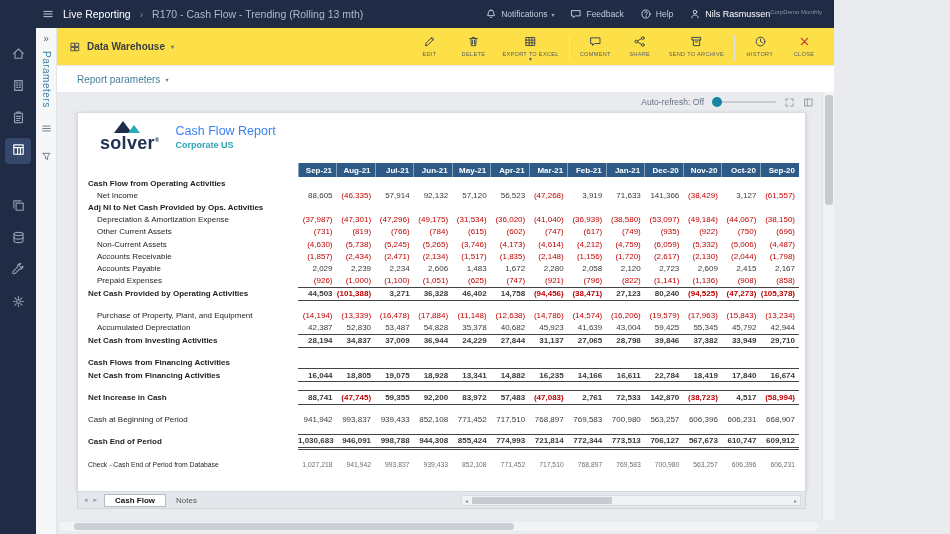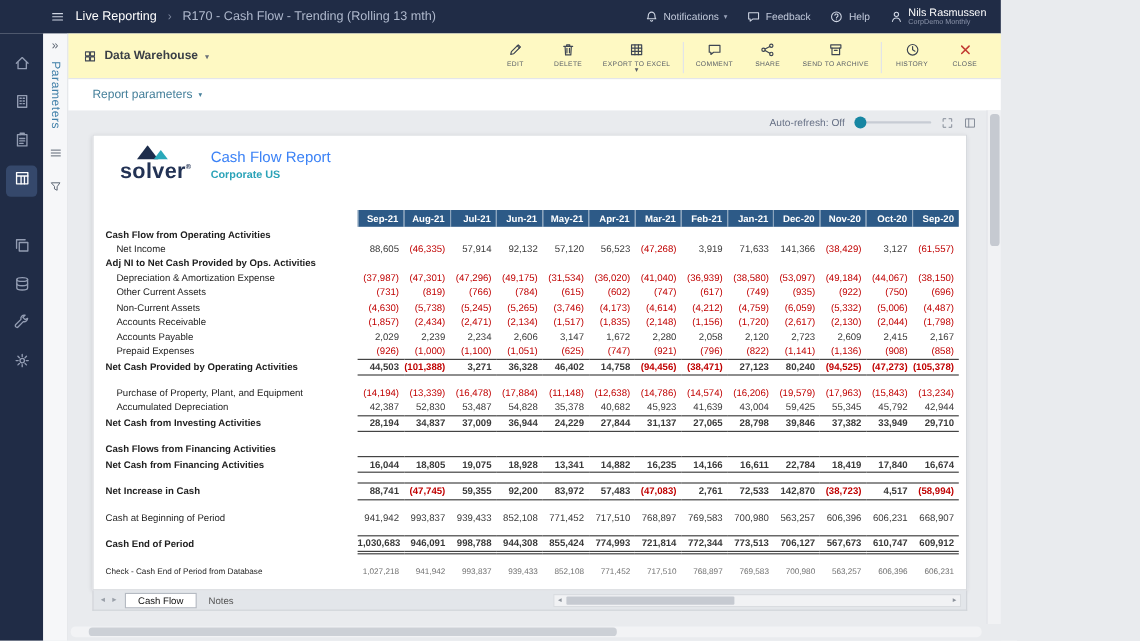--- a/index.html
+++ b/index.html
@@ -10,21 +10,21 @@
   
   .topbar{flex:0 0 28px;background:#202c46;display:flex;align-items:center;padding:0 12px 0 42px;gap:9px}
   .topbar .ic{display:flex;color:#cfd6e4}
   .topbar .ic svg{width:12px;height:12px}
   .crumb-section{font-size:10.5px;color:#fff;cursor:pointer}
   .crumb-sep{color:#7c879e;font-size:10px}
   .crumb-title{color:#aeb8cc;font-size:10.5px;white-space:nowrap}
   .topbar-right{margin-left:auto;display:flex;align-items:center;gap:16px}
   .top-item{display:flex;align-items:center;gap:4px;font-size:8.5px;color:#c2cadb;cursor:pointer;white-space:nowrap}
   .top-caret{font-size:6px;color:#9aa4ba}
-  .user-col{display:flex;flex-direction:column;line-height:1.2}
+  .user-col{display:flex;line-height:1.2}
   .user-name{font-size:9px;color:#fff}
   .user-org{font-size:6px;color:#8b94aa}
 
   
   .body-row{flex:1;display:flex;min-height:0}
 
   
   .sidebar{flex:0 0 36px;background:#202c46;display:flex;flex-direction:column;align-items:center;padding-top:14px}
   .sb-item{width:26px;height:26px;margin-bottom:6px;border-radius:4px;display:flex;align-items:center;justify-content:center;color:#939db3;cursor:pointer}
   .sb-item svg{width:15px;height:15px}
@@ -35,21 +35,21 @@
   .param-strip{flex:0 0 21px;background:#f6f7f9;border-right:1px solid #e2e4e8;display:flex;flex-direction:column;align-items:center;padding-top:5px}
   .strip-expand{font-size:10px;color:#5d6674;cursor:pointer;line-height:12px}
   .strip-label{writing-mode:vertical-rl;font-size:10px;color:#3f7fa8;letter-spacing:.5px;margin-top:6px}
   .strip-ics{display:flex;flex-direction:column;gap:10px;margin-top:12px;color:#5d6674}
   .strip-ics svg{width:11px;height:11px}
 
   
   .content{flex:1;display:flex;flex-direction:column;min-width:0;background:#e9ebee}
 
   
-  .toolbar{flex:0 0 38px;background:#fef9c3;border-bottom:1px solid #e4e6ea;display:flex;align-items:center;padding:0 8px 0 12px}
+  .toolbar{flex:0 0 38px;background:#fde047;border-bottom:1px solid #e4e6ea;display:flex;align-items:center;padding:0 8px 0 12px}
   .dw{display:flex;align-items:center;gap:6px;color:#3a3f46;font-size:10px;font-weight:bold;cursor:pointer}
   .dw .ic{display:flex;color:#434a56}
   .dw .ic svg{width:12px;height:12px}
   .dw-caret{font-size:6px;color:#6a7078}
   .tb-actions{margin-left:auto;display:flex;align-items:flex-start}
   .tb-action{display:flex;flex-direction:column;align-items:center;min-width:44px;padding:3px 7px 0;font-size:5.6px;letter-spacing:.3px;color:#5a6068;cursor:pointer}
   .tb-action .ic{display:flex;color:#3e4653;height:14px}
   .tb-action .ic svg{width:13px;height:13px}
   .tb-action.danger .ic{color:#c23b33}
   .tb-label{margin-top:2px;white-space:nowrap}
@@ -74,41 +74,41 @@
   .logo-row{display:flex;align-items:flex-start;height:42px}
   .solver{display:flex;flex-direction:column;padding-left:14px}
   .solver-mark{margin-left:10px}
   .solver-text{font-size:18px;font-weight:bold;color:#223254;line-height:14px;letter-spacing:.3px}
   .solver-r{font-size:6px;vertical-align:super}
   .report-titles{margin-left:16px;padding-top:3px}
   .report-title{font-size:12.5px;font-weight:normal;color:#3b82f6}
   .report-sub{font-size:9px;font-weight:bold;color:#2ba3b8;margin-top:2px}
 
   
-  .rpt{width:100%;border-collapse:collapse;table-layout:fixed;margin-top:12px}
+  .rpt{width:100%;border-collapse:collapse;table-layout:fixed;margin-top:0}
   .rpt th{background:#2d5a87;color:#fff;font-size:8px;font-weight:bold;text-align:right;padding:2.5px 4px 2.5px 0;border-left:1px solid rgba(255,255,255,.45)}
   .rpt th.label-col{background:transparent;border:none}
   .rpt td{font-size:8px;color:#3a3a3a;text-align:right;padding:1.6px 4px 1.6px 0;white-space:nowrap;overflow:hidden}
   .rpt td.label{text-align:left;padding-left:2px;color:#1e1e1e}
   .rpt tr.ind1 td.label{padding-left:11px}
   .r-section td.label{font-weight:bold}
   .r-total td,.r-final td{font-weight:bold}
   .r-total td.val{border-top:1px solid #444;border-bottom:1px solid #444}
   .r-final td.val{border-top:1px solid #444;border-bottom:3px double #444}
   .r-blank td{padding:0;height:9px}
   .r-check td{font-size:6.8px;color:#707070;padding-top:4px}
   .r-check td.label{font-weight:normal}
   td.neg{color:#c00000}
 
   
   .sheet-bar{flex:0 0 17px;margin:0 14px 0 20px;background:#e3e6ea;border:1px solid #d2d5da;border-top:none;display:flex;align-items:center;padding:0 4px;gap:2px}
   .sheet-nav{font-size:7px;color:#9aa0a9;padding:0 2px;cursor:pointer}
   .sheet-tabs{display:flex;align-items:center;margin-left:3px}
   .sheet-tab{font-size:8px;padding:1px 10px;color:#555;cursor:pointer}
-  .sheet-tab.active{background:#fff;border:1px solid #b5bac2;font-weight:normal;color:#111}
+  .sheet-tab.active{background:#fff;border:1px solid #b5bac2;font-weight:bold;color:#111}
   .sheet-spacer{flex:1}
   .h-scroll{width:340px;height:11px;background:#f1f2f4;border:1px solid #d9dce0;display:flex;align-items:center;padding:0 1px;cursor:pointer}
   .h-arrow{font-size:6px;color:#8d939c;padding:0 2px}
   .h-thumb{height:7px;width:140px;background:#c6cad1;border-radius:1px;margin-left:2px}
   .h-fill{flex:1}
 
   .gray-spacer{flex:1}
   .bottom-scroll{flex:0 0 9px;margin:0 2px 3px 2px;background:#f2f3f5;border-radius:4px;position:relative}
   .bottom-thumb{position:absolute;left:2%;top:1px;height:7px;width:58%;background:#ccd0d6;border-radius:3px}
   .v-scroll{position:absolute;right:0;top:0;bottom:14px;width:12px;background:#f1f2f4;border-left:1px solid #e0e2e6}
@@ -516,21 +516,21 @@
                   <td class="val neg">(2,130)</td>
                   <td class="val neg">(2,044)</td>
                   <td class="val neg">(1,798)</td>
                 </tr>
                 <tr class="r-item ind1">
                   <td class="label">Accounts Payable</td>
                   <td class="val">2,029</td>
                   <td class="val">2,239</td>
                   <td class="val">2,234</td>
                   <td class="val">2,606</td>
-                  <td class="val">3,147</td>
+                  <td class="val">1,483</td>
                   <td class="val">1,672</td>
                   <td class="val">2,280</td>
                   <td class="val">2,058</td>
                   <td class="val">2,120</td>
                   <td class="val">2,723</td>
                   <td class="val">2,609</td>
                   <td class="val">2,415</td>
                   <td class="val">2,167</td>
                 </tr>
                 <tr class="r-item ind1">

